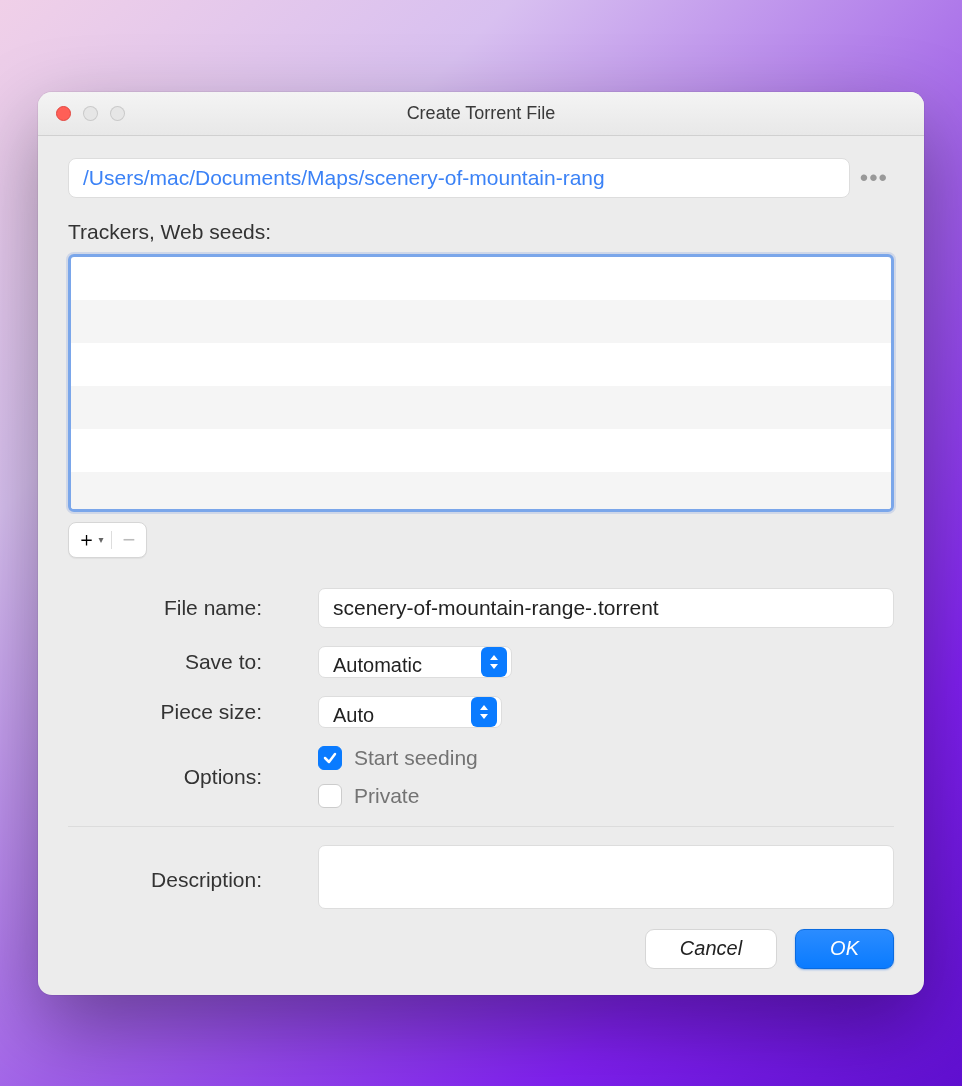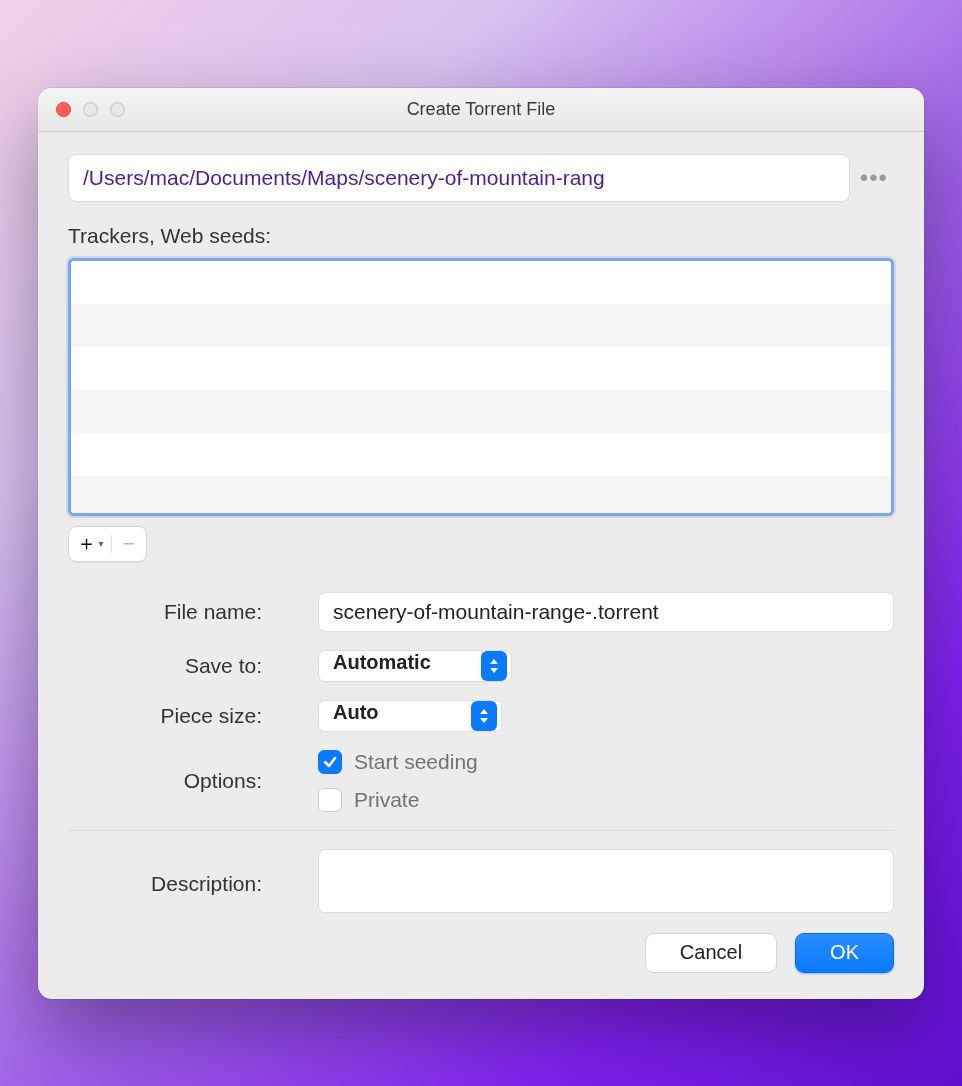--- a/index.html
+++ b/index.html
@@ -24,22 +24,22 @@
     position: relative;
   }
   .traffic { display: flex; gap: 12px; margin-left: 18px; }
   .dot { width: 15px; height: 15px; border-radius: 50%; border: .5px solid rgba(0,0,0,.12); }
   .dot.red { background: #ff5f57; border-color: #e14740; }
   .dot.gray { background: #e6e6e6; }
   .title { position:absolute; width:100%; text-align:center; font-size:18px; color:#3a3a3a; font-weight:500; pointer-events:none; }
   .content { padding: 22px 30px 26px 30px; }
   .path-row { display:flex; gap:10px; align-items:center; }
   .path-input {
-    flex:1; height:48px; background:#fff; border:1px solid #ddd; border-radius:8px;
-    font-size:21px; padding:0 14px; color:#4c1d95; white-space:nowrap; overflow:hidden;
+    flex:1; height:40px; background:#fff; border:1px solid #ddd; border-radius:8px;
+    font-size:21px; padding:0 14px; color:#3b82f6; white-space:nowrap; overflow:hidden;
     display:flex; align-items:center;
   }
   .ellipsis-btn { color:#999; font-size:24px; letter-spacing:1px; padding-right:6px; cursor:pointer; }
   .section-label { font-size:21px; color:#333; margin-top:22px; margin-bottom:10px; }
   .trackers-box {
     background:#fff; border:3px solid #7aa6ea; border-radius:6px; height:258px;
     box-shadow: 0 0 0 2px rgba(120,150,220,.25);
     overflow:hidden;
   }
   .trackers-box .row { height:43px; }
@@ -59,43 +59,42 @@
   .form-label { width:210px; text-align:right; font-size:21px; color:#333; padding-right:16px; }
   .text-input {
     flex:1; height:40px; background:#fff; border:1px solid #ddd; border-radius:7px;
     font-size:21px; padding:16px 14px; color:#222; display:flex; align-items:center;
   }
   .textarea {
     flex:1; height:64px; background:#fff; border:1px solid #ddd; border-radius:7px;
   }
   .select {
     height:32px; background:#fff; border:1px solid #ddd; border-radius:7px;
-    display:flex; align-items:flex-start; padding-left:14px; padding-right:4px; font-size:20px; color:#222;
+    display:flex; align-items:flex-end; padding-left:14px; padding-right:4px; font-size:20px; color:#222;
     cursor:pointer;
-    font-weight:bold;
   }
   .select .sel-text { min-width:140px; }
   .select.short .sel-text { min-width:130px; }
   .stepper {
     width:26px; height:30px; background:#0a7bff; border-radius:6px; margin-left:8px;
     display:flex; flex-direction:column; align-items:center; justify-content:center;
   }
   .stepper svg { display:block; }
   .checkbox {
     width:24px; height:24px; border-radius:6px; border:1px solid #ccc; background:#fff;
     display:inline-flex; align-items:center; justify-content:center; margin-right:12px;
     cursor:pointer;
   }
   .checkbox.checked { background:#0a7bff; border-color:#0a7bff; }
   .checkbox.checked svg { display:block; }
   .checkbox svg { display:none; }
   .opt-line { display:flex; align-items:center; font-size:21px; color:#737373; }
   .opts-col { display:flex; flex-direction:column; gap:14px; }
   .hr { height:1px; background:#dcdcdc; margin:8px 0 18px 0; }
-  .footer { display:flex; justify-content:flex-end; gap:18px; margin-top:20px; }
+  .footer { display:flex; justify-content:flex-end; gap:18px; margin-top:20px;font-style:italic; }
   .btn {
     height:40px; border-radius:9px; font-size:20px; padding:0 34px;
     display:flex; align-items:center; justify-content:center; cursor:pointer;
     border:1px solid #d6d6d6; background:#fff; color:#222;
   }
   .btn.primary {
     background:linear-gradient(#2b8cff,#0a7bff); color:#fff; border-color:#0a6be0;
     box-shadow:0 1px 2px rgba(10,100,230,.4);
   }
 </style>

